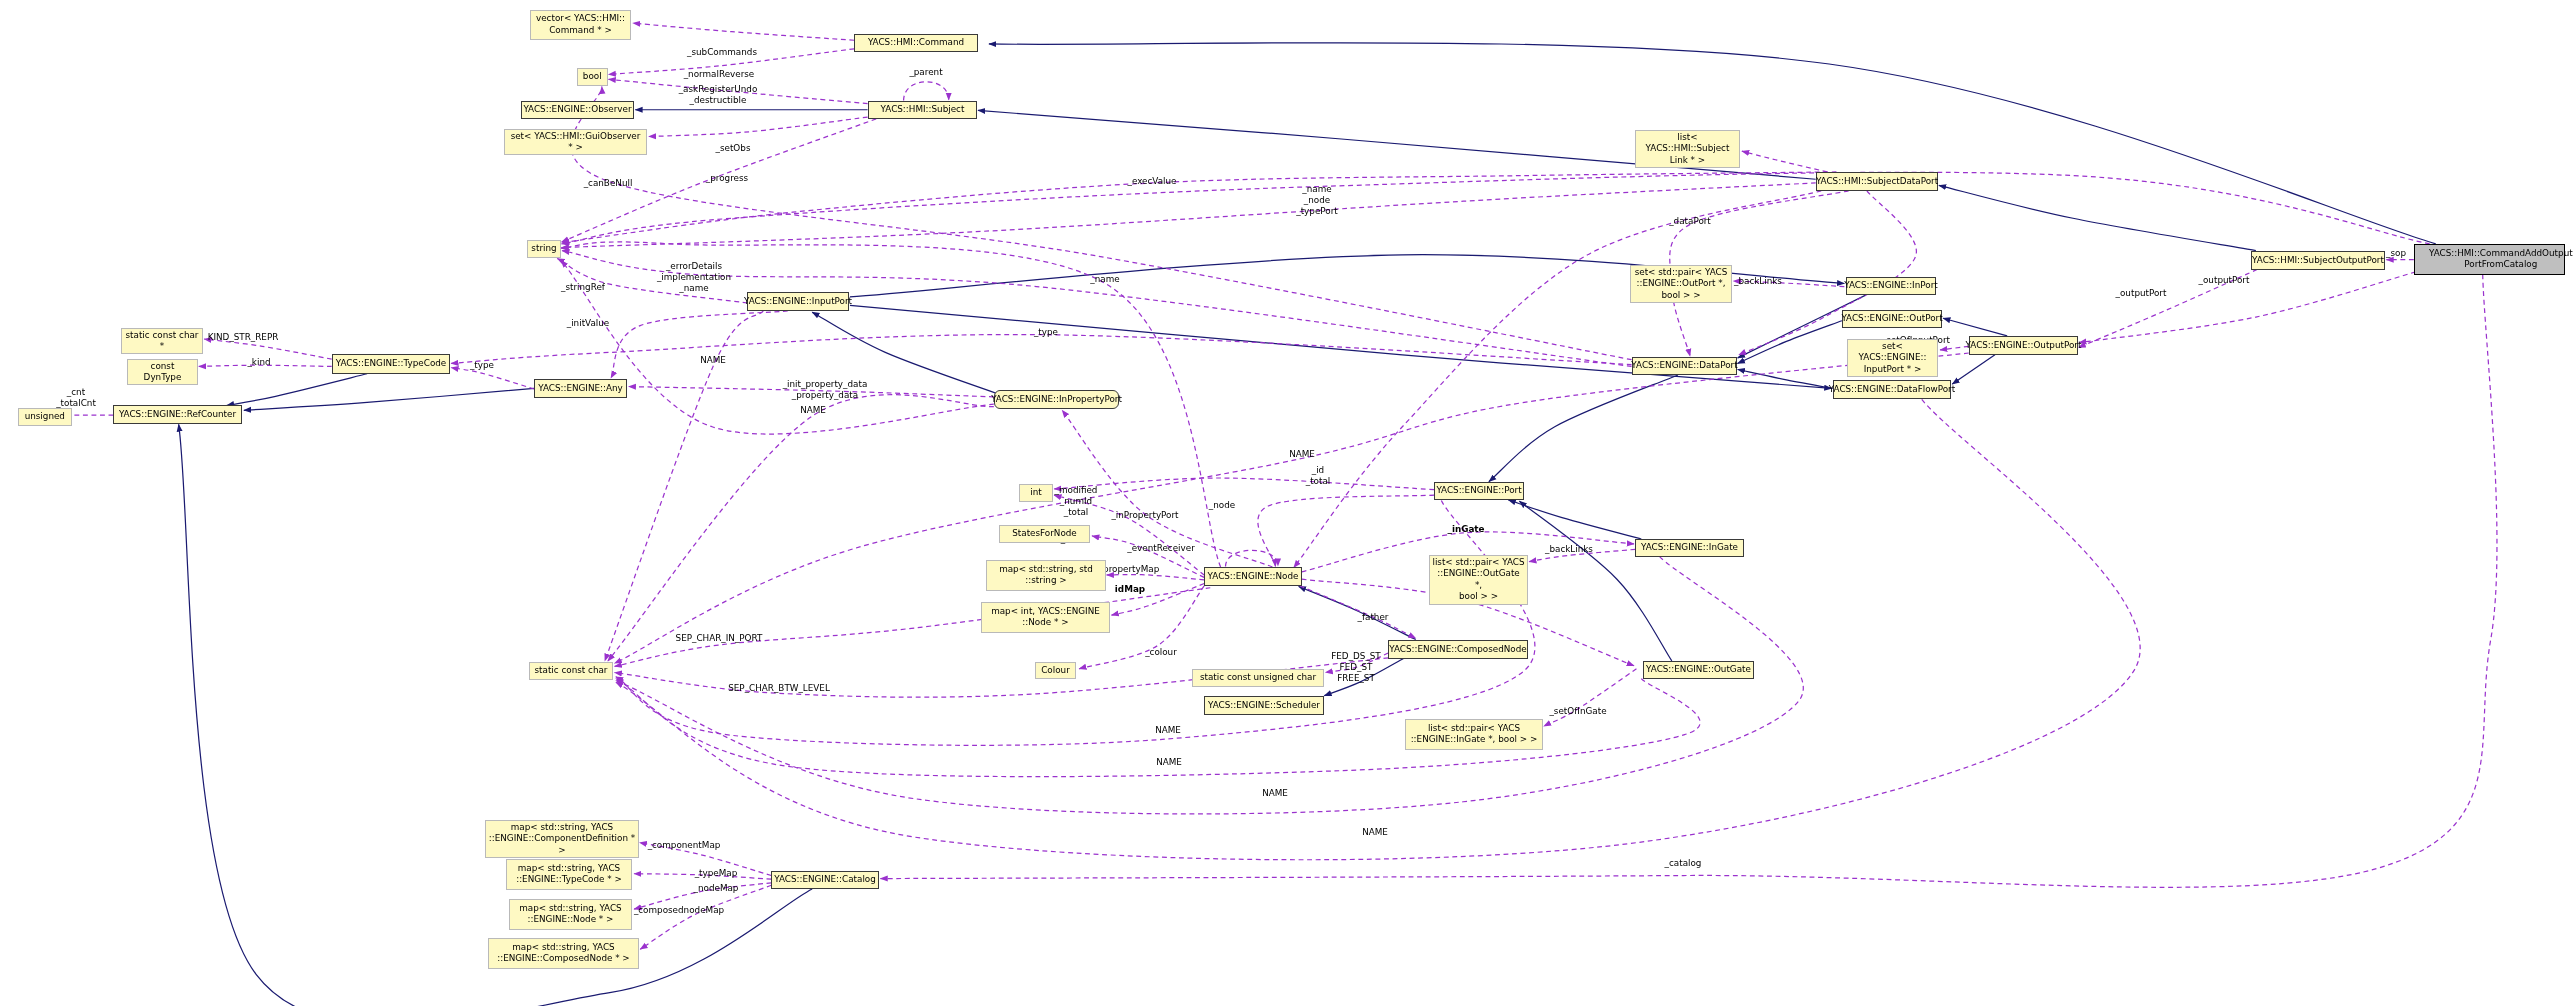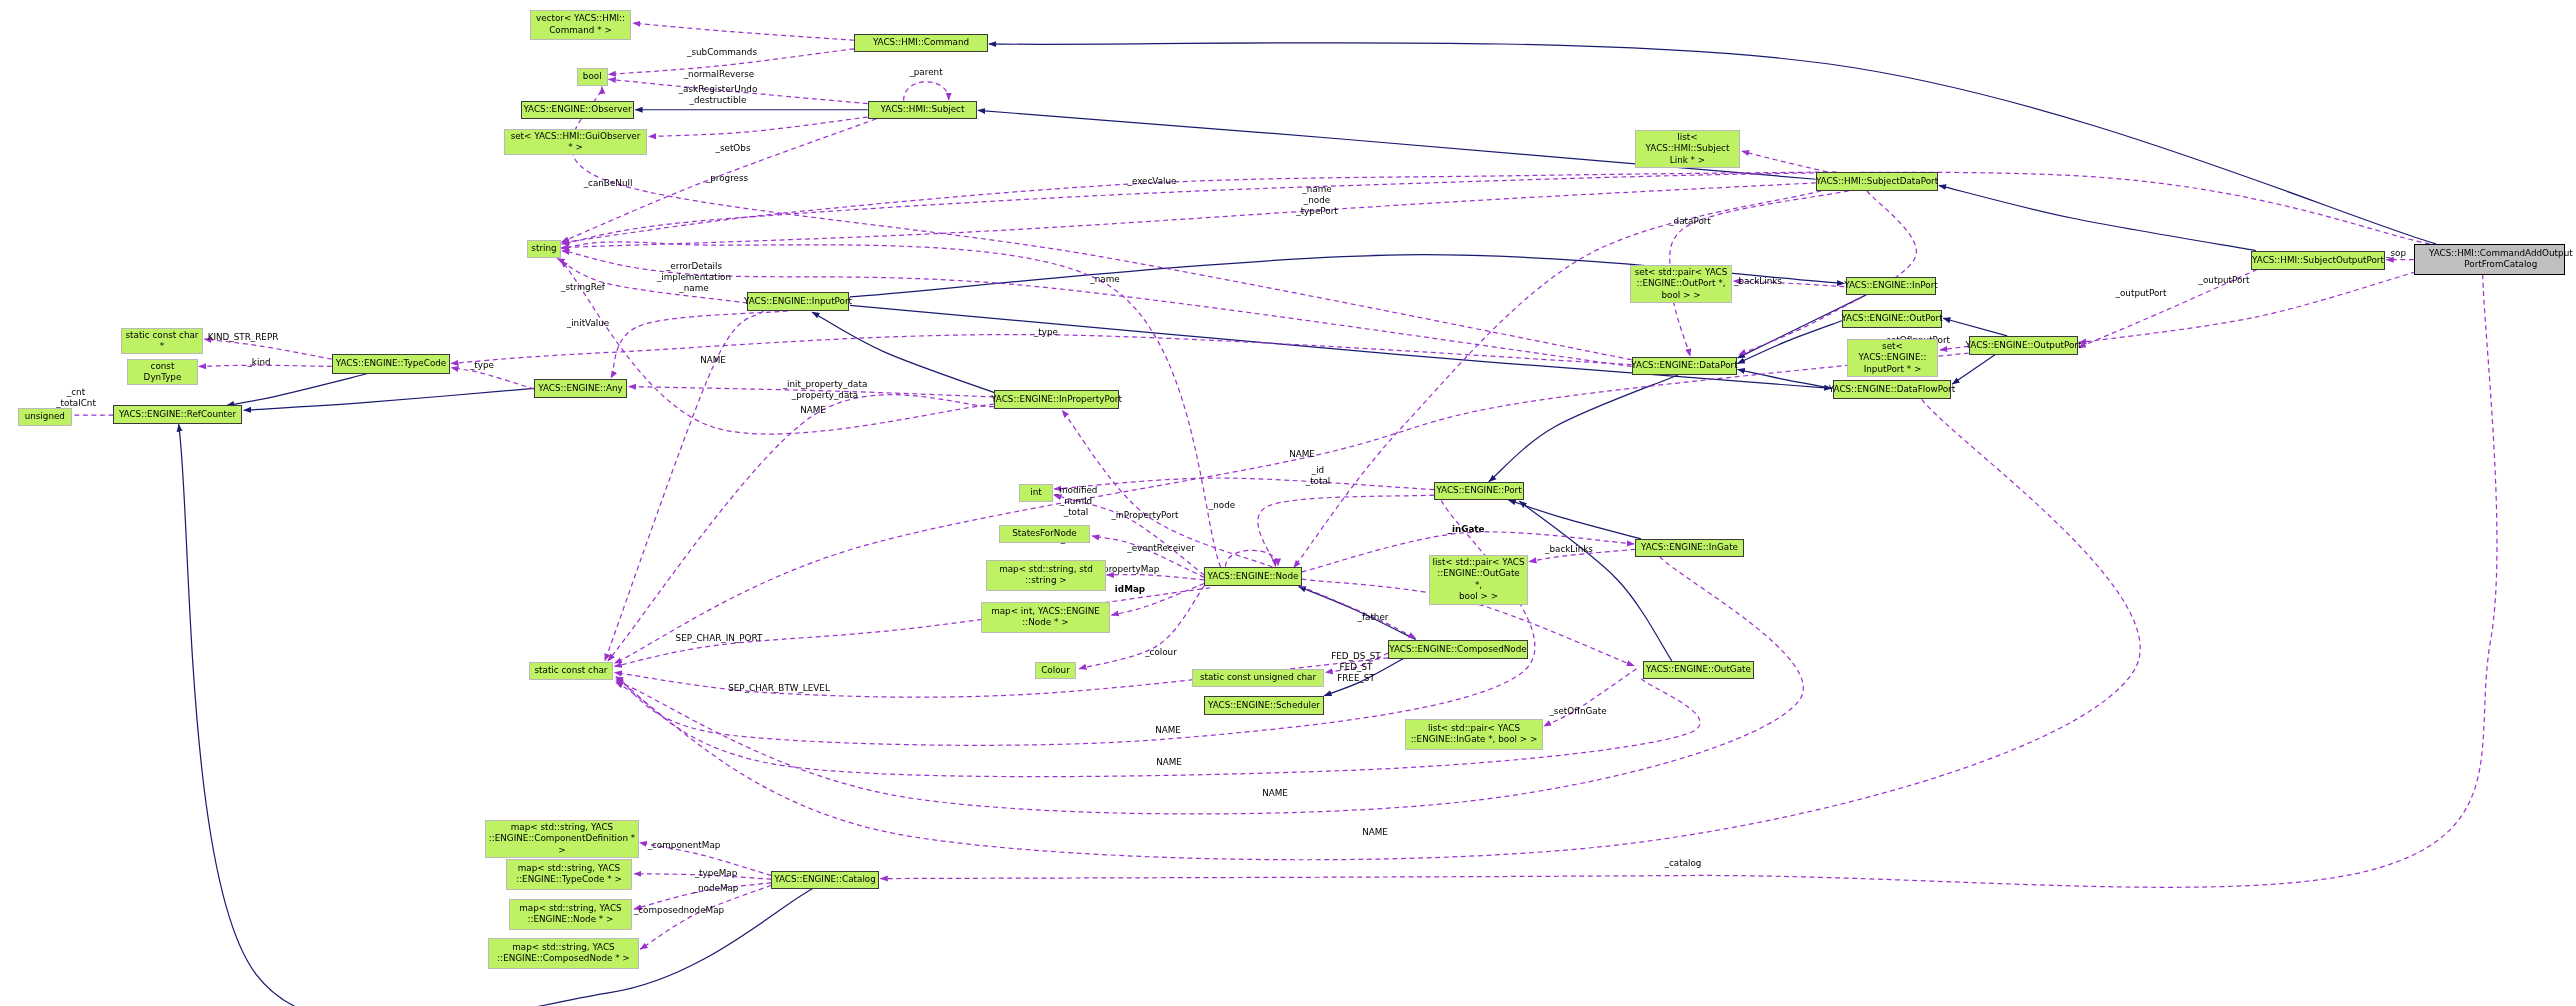--- a/index.html
+++ b/index.html
@@ -1,20 +1,20 @@
 <!DOCTYPE html>
 <html style="font-size:9.8px"><head>
 <meta charset="utf-8">
 <style>
   html,body{margin:0;padding:0;background:#ffffff;}
   #canvas{position:relative;width:2576px;height:1006px;background:#ffffff;
           font-family:"DejaVu Sans","Liberation Sans",sans-serif;overflow:hidden;}
   #edges{position:absolute;left:0;top:0;z-index:1;}
   .node{position:absolute;z-index:3;display:flex;align-items:center;justify-content:center;
-        background:#bef264;color:#000;font-size:8.8px;line-height:1.32;text-align:center;
+        background:#fef9c3;color:#000;font-size:8.8px;line-height:1.32;text-align:center;
         white-space:pre-line;padding:0.6px 2.4px;box-sizing:border-box;}
   .node.plain{border:0.6px solid #b9b9b9;}
   .node.bold{border:1.2px solid #3a3a3a;}
   .node.main{border:1.2px solid #000;background:#bfbfbf;}
   .elabel{position:absolute;z-index:2;transform:translate(-50%,-50%);
           font-size:8.8px;line-height:1.25;color:#000;text-align:center;white-space:pre-line;}
 </style>
 </head>
 <body>
 
@@ -106,21 +106,21 @@
         <path d="M3229,579 C3107.5,592.5 2682.3,631.2 2500,660 C2317.7,688.8 2318.3,712.0 2135,752 C1951.7,792.0 1587.8,844.0 1400,900 C1212.2,956.0 1073.3,1056.7 1008,1088" fill="none" stroke="#9a32cd" stroke-width="2" stroke-dasharray="8,6" marker-end="url(#mUse)"></path>
         <path d="M2364,821 C2386.7,867.5 2574.8,1034.8 2500,1100 C2425.2,1165.2 2131.7,1194.3 1915,1212 C1698.3,1229.7 1350.8,1223.0 1200,1206 C1049.2,1189.0 1041.7,1126.0 1010,1110" fill="none" stroke="#9a32cd" stroke-width="2" stroke-dasharray="8,6" marker-end="url(#mUse)"></path>
         <path d="M2692,1113 C2703.8,1128.3 2845.0,1179.8 2763,1205 C2681.0,1230.2 2443.8,1255.2 2200,1264 C1956.2,1272.8 1498.3,1283.2 1300,1258 C1101.7,1232.8 1058.3,1137.2 1010,1113" fill="none" stroke="#9a32cd" stroke-width="2" stroke-dasharray="8,6" marker-end="url(#mUse)"></path>
         <path d="M2722,913 C2760.0,952.5 3003.7,1083.0 2950,1150 C2896.3,1217.0 2641.7,1288.3 2400,1315 C2158.3,1341.7 1731.7,1343.2 1500,1310 C1268.3,1276.8 1091.7,1148.3 1010,1116" fill="none" stroke="#9a32cd" stroke-width="2" stroke-dasharray="8,6" marker-end="url(#mUse)"></path>
         <path d="M3152,655 C3210.0,729.2 3575.3,979.2 3500,1100 C3424.7,1220.8 3033.3,1334.5 2700,1380 C2366.7,1425.5 1781.7,1416.5 1500,1373 C1218.3,1329.5 1091.7,1161.3 1010,1119" fill="none" stroke="#9a32cd" stroke-width="2" stroke-dasharray="8,6" marker-end="url(#mUse)"></path>
       </g>
   </svg>
   <div id="nodes">
       <div class="node plain" style="left: 530px; top: 9.8px; width: 101px; min-height: 30.5px;">vector&lt; YACS::HMI::
 Command * &gt;</div>
-      <div class="node bold" style="left: 854px; top: 34px; width: 134px; min-height: 17.7px;">YACS::HMI::Command</div>
+      <div class="node bold" style="left: 854px; top: 34px; width: 124px; min-height: 17.7px;">YACS::HMI::Command</div>
       <div class="node plain" style="left: 577px; top: 68px; width: 30.5px; min-height: 17.7px;">bool</div>
       <div class="node bold" style="left: 521px; top: 101px; width: 113px; min-height: 18.3px;">YACS::ENGINE::Observer</div>
       <div class="node bold" style="left: 868px; top: 101px; width: 109px; min-height: 18.3px;">YACS::HMI::Subject</div>
       <div class="node plain" style="left: 504px; top: 129px; width: 143px; min-height: 17px;">set&lt; YACS::HMI::GuiObserver * &gt;</div>
       <div class="node plain" style="left: 527px; top: 240px; width: 34px; min-height: 17.7px;">string</div>
       <div class="node bold" style="left: 747px; top: 292px; width: 102px; min-height: 19px;">YACS::ENGINE::InputPort</div>
       <div class="node plain" style="left: 1635px; top: 130px; width: 105px; min-height: 30.5px;">list&lt; YACS::HMI::Subject
 Link * &gt;</div>
       <div class="node bold" style="left: 1816px; top: 172px; width: 122px; min-height: 19px;">YACS::HMI::SubjectDataPort</div>
       <div class="node plain" style="left: 1630px; top: 265px; width: 102px; min-height: 38px;">set&lt; std::pair&lt; YACS
@@ -135,21 +135,21 @@
       <div class="node bold" style="left: 1833px; top: 380px; width: 118px; min-height: 19px;">YACS::ENGINE::DataFlowPort</div>
       <div class="node bold" style="left: 2251px; top: 251px; width: 134px; min-height: 19px;">YACS::HMI::SubjectOutputPort</div>
       <div class="node main" style="left: 2414px; top: 244px; width: 151px; min-height: 30.5px; padding-left: 25px;">YACS::HMI::CommandAddOutput
 PortFromCatalog</div>
       <div class="node plain" style="left: 121px; top: 328px; width: 82px; min-height: 17.7px;">static const char *</div>
       <div class="node plain" style="left: 127px; top: 359px; width: 71px; min-height: 17.7px;">const DynType</div>
       <div class="node bold" style="left: 332px; top: 354px; width: 118px; min-height: 19.5px;">YACS::ENGINE::TypeCode</div>
       <div class="node bold" style="left: 534px; top: 379px; width: 93px; min-height: 19px;">YACS::ENGINE::Any</div>
       <div class="node bold" style="left: 113px; top: 405px; width: 129px; min-height: 19px;">YACS::ENGINE::RefCounter</div>
       <div class="node plain" style="left: 1.8px; top: 408px; width: 54px; min-height: 17.7px; margin-left: 16px;">unsigned</div>
-      <div class="node bold" style="left: 994px; top: 390px; width: 125px; min-height: 19px;">YACS::ENGINE::InPropertyPort</div>
+      <div class="node bold" style="left: 994px; top: 390px; width: 125px; min-height: 19px; border-radius: 6px;">YACS::ENGINE::InPropertyPort</div>
       <div class="node plain" style="left: 1019px; top: 484px; width: 34px; min-height: 18.3px;">int</div>
       <div class="node plain" style="left: 999px; top: 525px; width: 91px; min-height: 18.3px;">StatesForNode</div>
       <div class="node plain" style="left: 986px; top: 560px; width: 120px; min-height: 30.5px;">map&lt; std::string, std
 ::string &gt;</div>
       <div class="node plain" style="left: 981px; top: 602px; width: 129px; min-height: 30.5px;">map&lt; int, YACS::ENGINE
 ::Node * &gt;</div>
       <div class="node bold" style="left: 1204px; top: 567px; width: 98px; min-height: 19px;">YACS::ENGINE::Node</div>
       <div class="node bold" style="left: 1434px; top: 482px; width: 90px; min-height: 18.3px;">YACS::ENGINE::Port</div>
       <div class="node bold" style="left: 1635px; top: 539px; width: 109px; min-height: 17.7px;">YACS::ENGINE::InGate</div>
       <div class="node plain" style="left: 1429px; top: 555px; width: 99px; min-height: 37px;">list&lt; std::pair&lt; YACS

